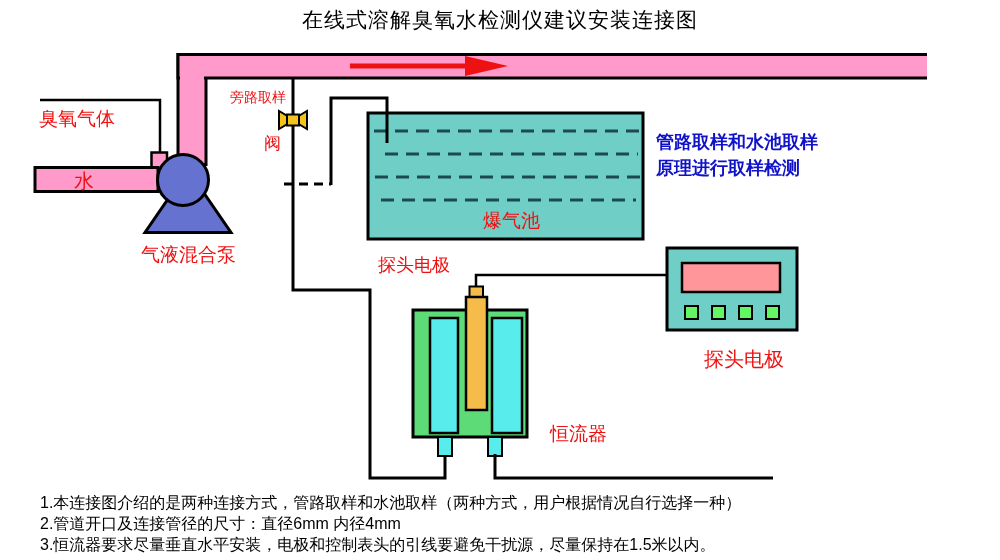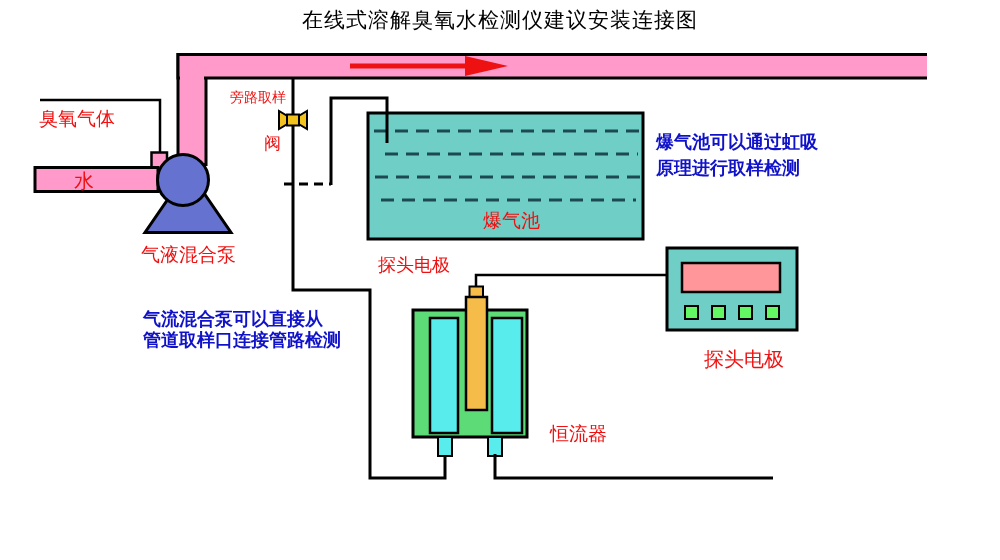--- a/index.html
+++ b/index.html
@@ -92,22 +92,23 @@
   <div class="lbl red" style="left:74px;top:170px;font-size:20px;">水</div>
   <div class="lbl red" style="left:141px;top:244px;font-size:19px;">气液混合泵</div>
   <div class="lbl red" style="left:230px;top:89px;font-size:14px;">旁路取样</div>
   <div class="lbl red" style="left:264px;top:134px;font-size:17px;">阀</div>
   <div class="lbl red" style="left:483px;top:210px;font-size:19px;">爆气池</div>
   <div class="lbl red" style="left:378px;top:255px;font-size:18px;text-align:center;">探头电极</div>
   <div class="lbl red" style="left:550px;top:423px;font-size:19px;">恒流器</div>
   <div class="lbl red" style="left:704px;top:348px;font-size:20px;">探头电极</div>
 
   <div class="lbl blue" style="left:656px;top:129px;line-height:26px;">
-    <div>爆气池可以通过虹吸</div>
+    <div>管路取样和水池取样</div>
     <div>原理进行取样检测</div>
   </div>
-  <div class="lbl blue" style="left:143px;top:309px;line-height:21px;">
-    <div>气流混合泵可以直接从</div>
-    <div>管道取样口连接管路检测</div>
+
+  <div class="notes">
+    <div>1.本连接图介绍的是两种连接方式，管路取样和水池取样（两种方式，用户根据情况自行选择一种）</div>
+    <div>2.管道开口及连接管径的尺寸：直径6mm 内径4mm</div>
+    <div>3.恒流器要求尽量垂直水平安装，电极和控制表头的引线要避免干扰源，尽量保持在1.5米以内。</div>
   </div>
-
 
 </div>
 
 </body></html>

